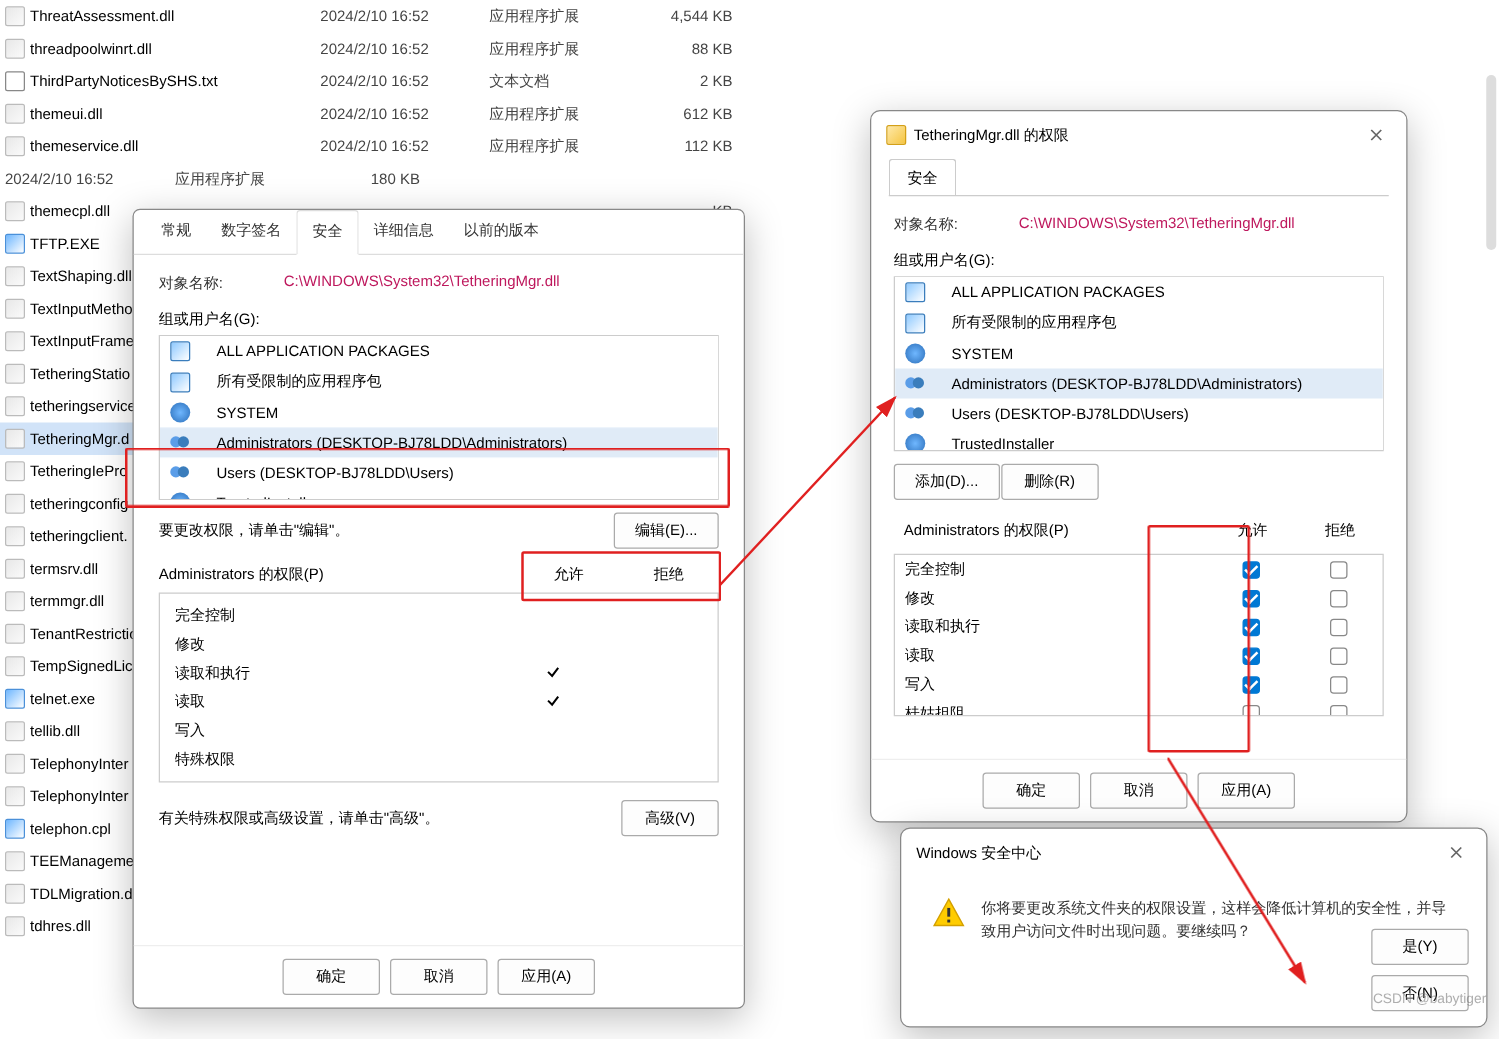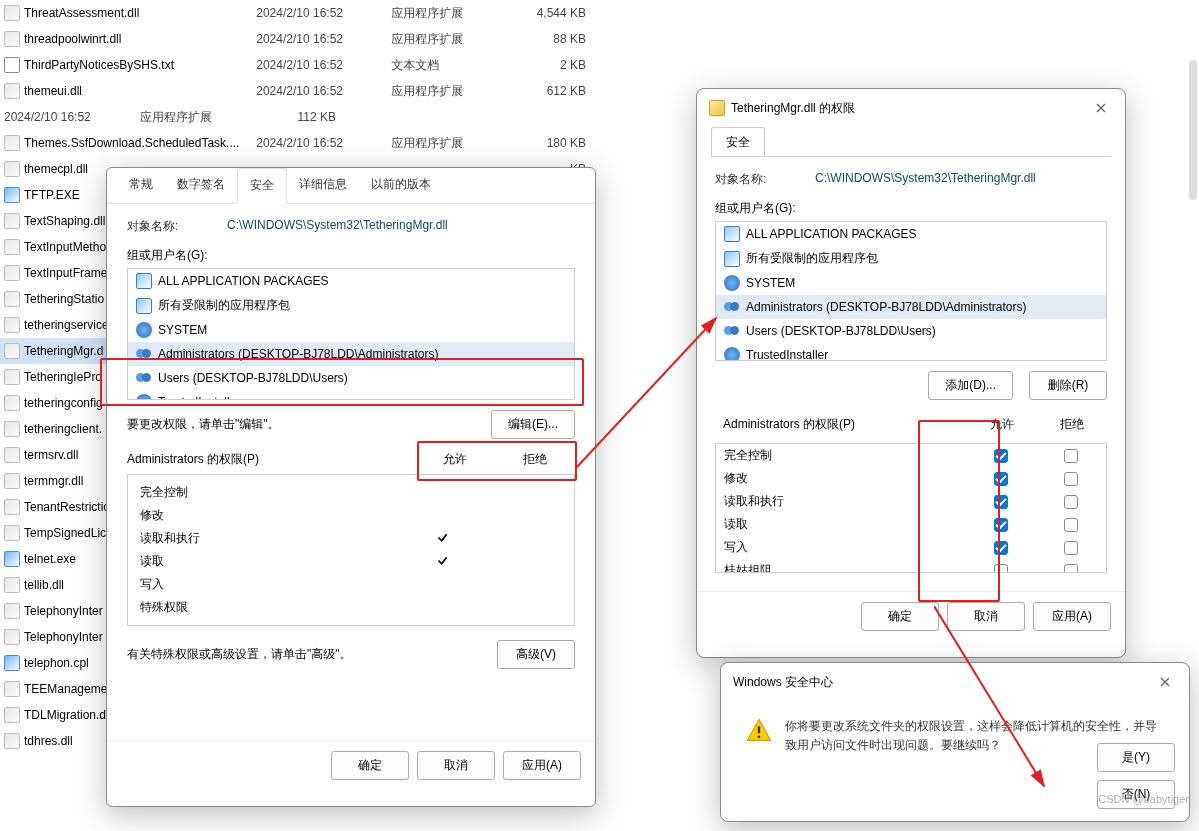--- a/index.html
+++ b/index.html
@@ -24,42 +24,42 @@
 .dlg-props { left: 106px; top: 167px; width: 490px; height: 640px; }
 .dlg-title { display: flex; align-items: center; justify-content: space-between; padding: 8px 12px 4px 12px; height: 34px; }
 .close-btn { width: 24px; height: 24px; display: flex; align-items: center; justify-content: center; color: #666; cursor: pointer; }
 .close-btn svg { width: 10px; height: 10px; }
 .tabs { display: flex; gap: 0; padding: 0 10px; border-bottom: 1px solid #ddd; }
 .tab { padding: 8px 12px; color: #333; border-bottom: 2px solid transparent; cursor: pointer; }
 .tab.active { border-bottom-color: #fff; border: 1px solid #ddd; border-bottom-color: #fff; border-radius: 3px 3px 0 0; margin-bottom: -1px; background: #fff; }
 .dlg-body { padding: 14px 20px; }
 .row { display: flex; gap: 10px; margin-bottom: 12px; }
 .lbl { width: 90px; color: #333; }
-.val { color: #0c4a6e; text-align: center; }
+.val { color: #be185d; text-align: center; }
 .group-list { border: 1px solid #ccc; height: 132px; overflow-y: auto; background: #fff; margin-top: 4px; margin-bottom: 10px; }
-.group-item { display: flex; align-items: center; gap: 6px; padding: 4px 8px; cursor: pointer; }
+.group-item { display: flex; align-items: center; gap: 21px; padding: 4px 8px; cursor: pointer; }
 .group-item.sel { background: #e0ebf7; text-align: center; }
 .grp-icon { width: 16px; height: 16px; display: inline-block; }
 .grp-icon.pkg { background: linear-gradient(135deg,#8ec9ff,#fff); border:1px solid #3a7dbc; border-radius:2px; }
 .grp-icon.single { background: radial-gradient(circle,#6fb7ff,#2a6db8); border-radius:50%; }
 .grp-icon.multi { position: relative; }
 .grp-icon.multi::before, .grp-icon.multi::after { content:""; position:absolute; width:9px; height:9px; border-radius:50%; background:#5a9de8; }
 .grp-icon.multi::before { left:0; top:3px; }
 .grp-icon.multi::after { left:6px; top:3px; background:#3a7dbc; }
 .btn { padding: 5px 16px; border: 1px solid #aaa; border-radius: 3px; background: #fdfdfd; cursor: pointer; min-width: 78px; text-align: center; }
 .perm-list { border: 1px solid #ccc; background: #fff; padding: 6px 0; margin-top: 6px; }
 .perm-head { display: flex; margin-bottom: 4px; }
 .perm-head .pn { flex: 1; }
 .perm-head .pc { width: 80px; text-align: center; }
 .perm-row { display: flex; padding: 3px 12px; align-items: center; }
 .perm-row .pn { flex: 1; }
 .perm-row .pc { width: 80px; text-align: center; }
 .check { width: 13px; height: 13px; display: inline-block; }
 .check svg { width: 13px; height: 13px; }
-.dlg-foot { display: flex; justify-content: flex-end; gap: 8px; padding: 10px 14px; border-top: 1px solid #eee; position: absolute; bottom: 16px; left: 0; right: 0; }
+.dlg-foot { display: flex; justify-content: center; gap: 8px; padding: 10px 14px; border-top: 1px solid #eee; position: absolute; bottom: 0; left: 0; right: 0; }
 
 
 .dlg-perm { left: 696px; top: 88px; width: 430px; height: 570px; border-radius: 8px; }
 .dlg-perm .dlg-title { border-bottom: none; }
 .folder-icon { width: 16px; height: 16px; background: linear-gradient(135deg,#ffe9a8,#f5c542); border: 1px solid #d4a017; border-radius: 2px; margin-right: 6px; display: inline-block; }
 .sec-tab { border: 1px solid #ccc; border-bottom: none; padding: 6px 14px; border-radius: 3px 3px 0 0; display: inline-block; margin-left: 14px; }
 .tabline { border-bottom: 1px solid #ccc; margin-top: -1px; margin-left: 14px; margin-right: 14px; }
 .perm-table { border: 1px solid #ccc; margin-top: 6px; }
 .perm-table-head { display: flex; padding: 4px 0; }
 .perm-table-head .pn { flex: 1; padding-left: 8px; }
@@ -125,29 +125,29 @@
     <div class="file-row">
       <span class="file-name">
         <span class="ico dll"></span>
         <span>themeui.dll</span>
       </span>
       <span class="file-date">2024/2/10 16:52</span>
       <span class="file-type">应用程序扩展</span>
       <span class="file-size">612 KB</span>
     </div>
     <div class="file-row">
+      <span class="file-name">
+        <span class="ico dll"></span>
+        <span>themeservice.dll</span>
+      </span>
       <span class="file-date">2024/2/10 16:52</span>
       <span class="file-type">应用程序扩展</span>
       <span class="file-size">112 KB</span>
     </div>
     <div class="file-row">
-      <span class="file-name">
-        <span class="ico dll"></span>
-        <span>Themes.SsfDownload.ScheduledTask....</span>
-      </span>
       <span class="file-date">2024/2/10 16:52</span>
       <span class="file-type">应用程序扩展</span>
       <span class="file-size">180 KB</span>
     </div>
     <div class="file-row">
       <span class="file-name">
         <span class="ico dll"></span>
         <span>themecpl.dll</span>
       </span>
       <span class="file-date"></span>
@@ -492,21 +492,21 @@
         </div>
         <div class="group-item">
           <span class="grp-icon multi"></span>
           <span>Users (DESKTOP-BJ78LDD\Users)</span>
         </div>
         <div class="group-item">
           <span class="grp-icon single"></span>
           <span>TrustedInstaller</span>
         </div>
       </div>
-    <div style="display:flex; justify-content:flex-end; gap:16px; margin-bottom:12px;">
+    <div style="display:flex; gap:1px; margin-bottom:12px;">
       <span class="btn">添加(D)...</span>
       <span class="btn">删除(R)</span>
     </div>
     <div class="perm-table-head">
       <span class="pn">Administrators 的权限(P)</span>
       <span class="pc">允许</span>
       <span class="pc">拒绝</span>
     </div>
     <div class="perm-table">
       <div class="perm-table-body" id="perm-perms">

